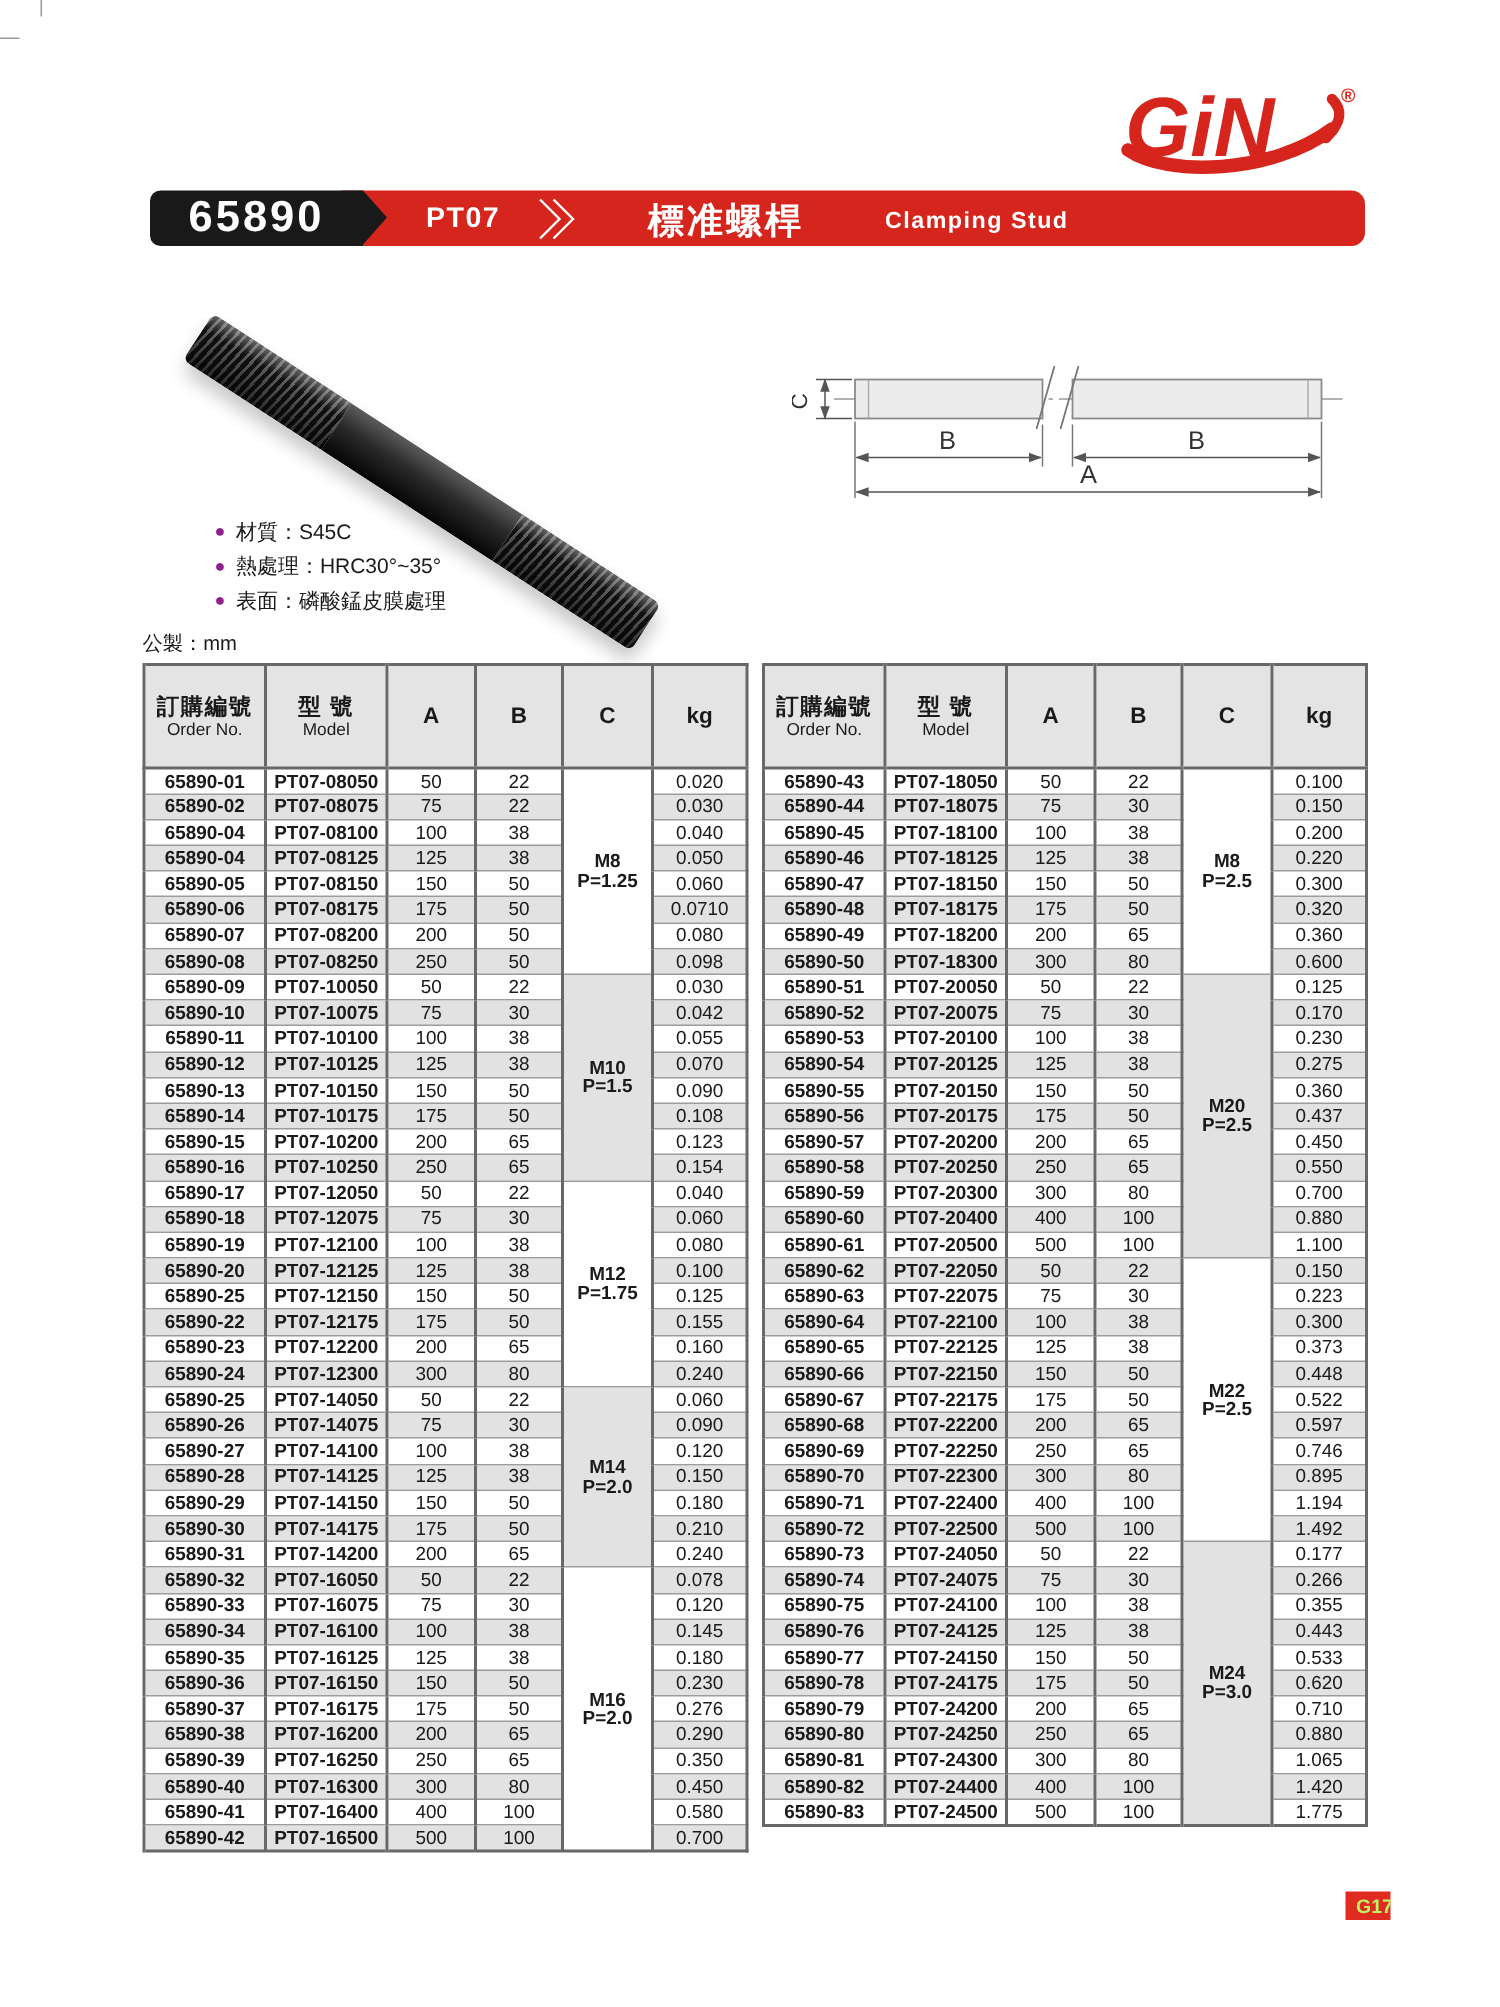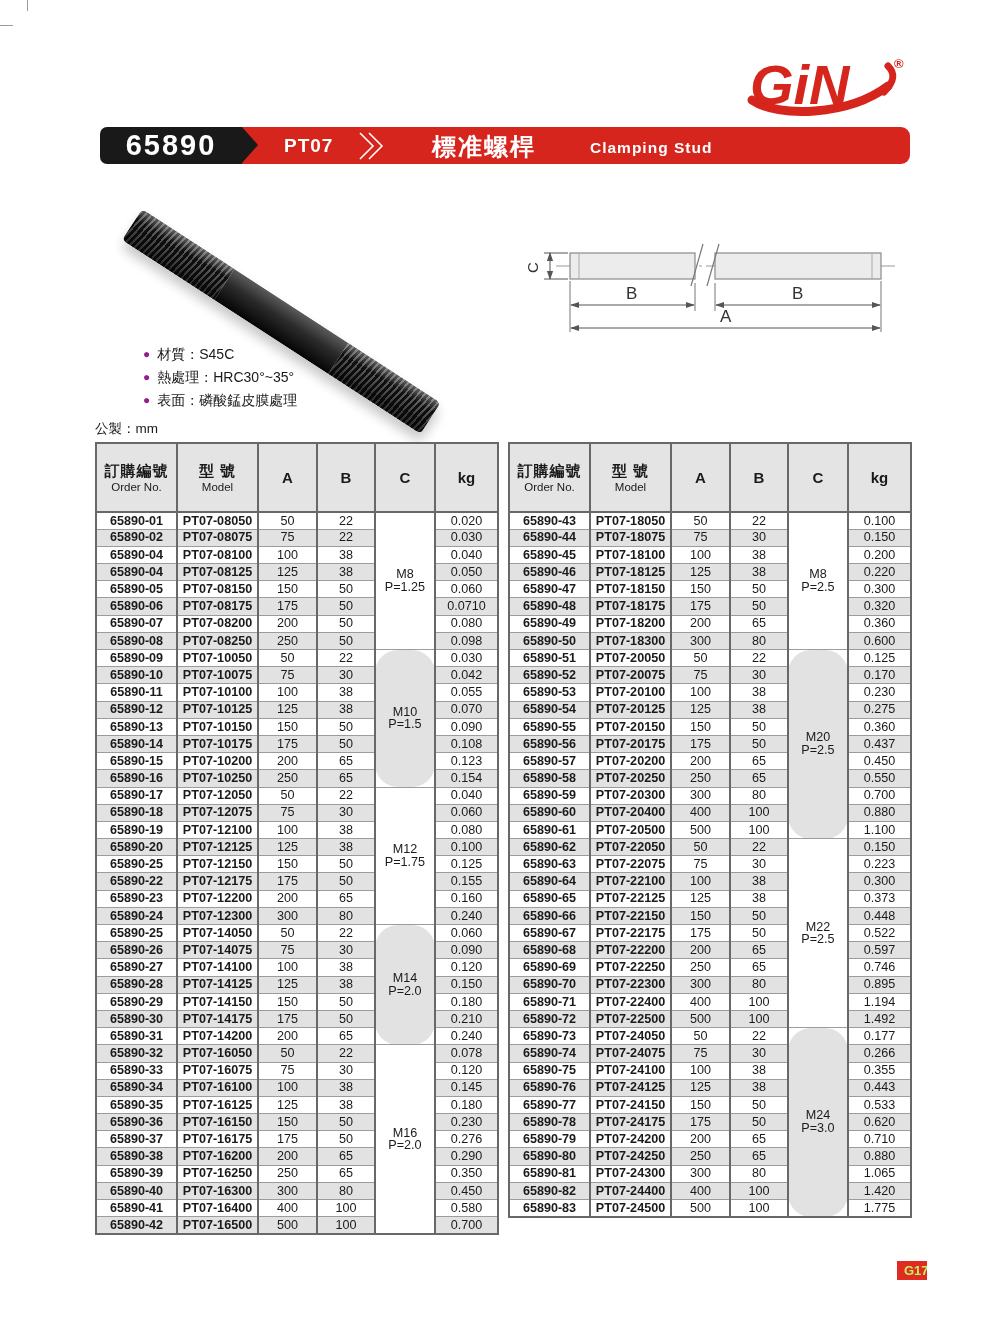--- a/index.html
+++ b/index.html
@@ -45,22 +45,22 @@
   .tbl-right { left:508px; }
   table.spec { border-collapse:collapse; table-layout:fixed; width:402px; border:2px solid #686868; }
   table.spec th, table.spec td { border-left:2px solid #686868; border-top:1px solid #9c9c9c; text-align:center; vertical-align:middle; overflow:hidden; white-space:nowrap; }
   table.spec thead th { background:#e4e4e4; border-bottom:2px solid #686868; height:46px; padding:18px 0; }
   .h-zh { font-size:15px; font-weight:bold; letter-spacing:1px; }
   .h-en { font-size:11.5px; font-weight:normal; }
   .h-letter { font-size:15px; font-weight:bold; }
   table.spec td { height:17.2px; font-size:12.6px; line-height:1; }
   td.c-order, td.c-model { font-weight:bold; font-size:12.6px; }
   tr.alt td { background:#e2e2e2; }
-  td.c-cell { background:#fff; font-size:12.8px; line-height:1.35; font-weight:normal; }
-  td.c-cell.g { background:#e2e2e2;border-radius:23px; }
+  td.c-cell { background:#fff; font-size:12.8px; line-height:1.35; font-weight:bold; }
+  td.c-cell.g { background:#e2e2e2; }
   tr.alt td.c-cell { background:#fff; }
 
   
   .side-tab { position:absolute; left:936px; top:427px; width:50px; height:186px; background:#f2c30f; border-radius:10px 10px 13px 13px; display:flex; flex-direction:column; align-items:center; padding-top:8px; }
   .tab-icon { width:36px; height:30px; position:relative; margin-bottom:6px; }
   .tab-icon .base { position:absolute; left:1px; bottom:0; width:34px; height:9px; background:#cf2a1e; clip-path:polygon(0 100%, 8% 0, 92% 0, 100% 100%); }
   .tab-icon .machine { position:absolute; left:5px; bottom:7px; width:26px; height:20px; background:#3a3430; clip-path:polygon(0 100%, 0 55%, 20% 55%, 25% 20%, 45% 20%, 50% 0, 62% 0, 68% 25%, 85% 25%, 90% 60%, 100% 60%, 100% 100%); }
   .tab-zh { writing-mode:vertical-rl; text-orientation:upright; font-size:17px; font-weight:bold; letter-spacing:4px; color:#111; position:absolute; left:6px; top:46px; }
   .tab-en { writing-mode:vertical-rl; font-size:7.5px; font-weight:bold; letter-spacing:1px; color:#111; position:absolute; left:31px; top:48px; }
 

